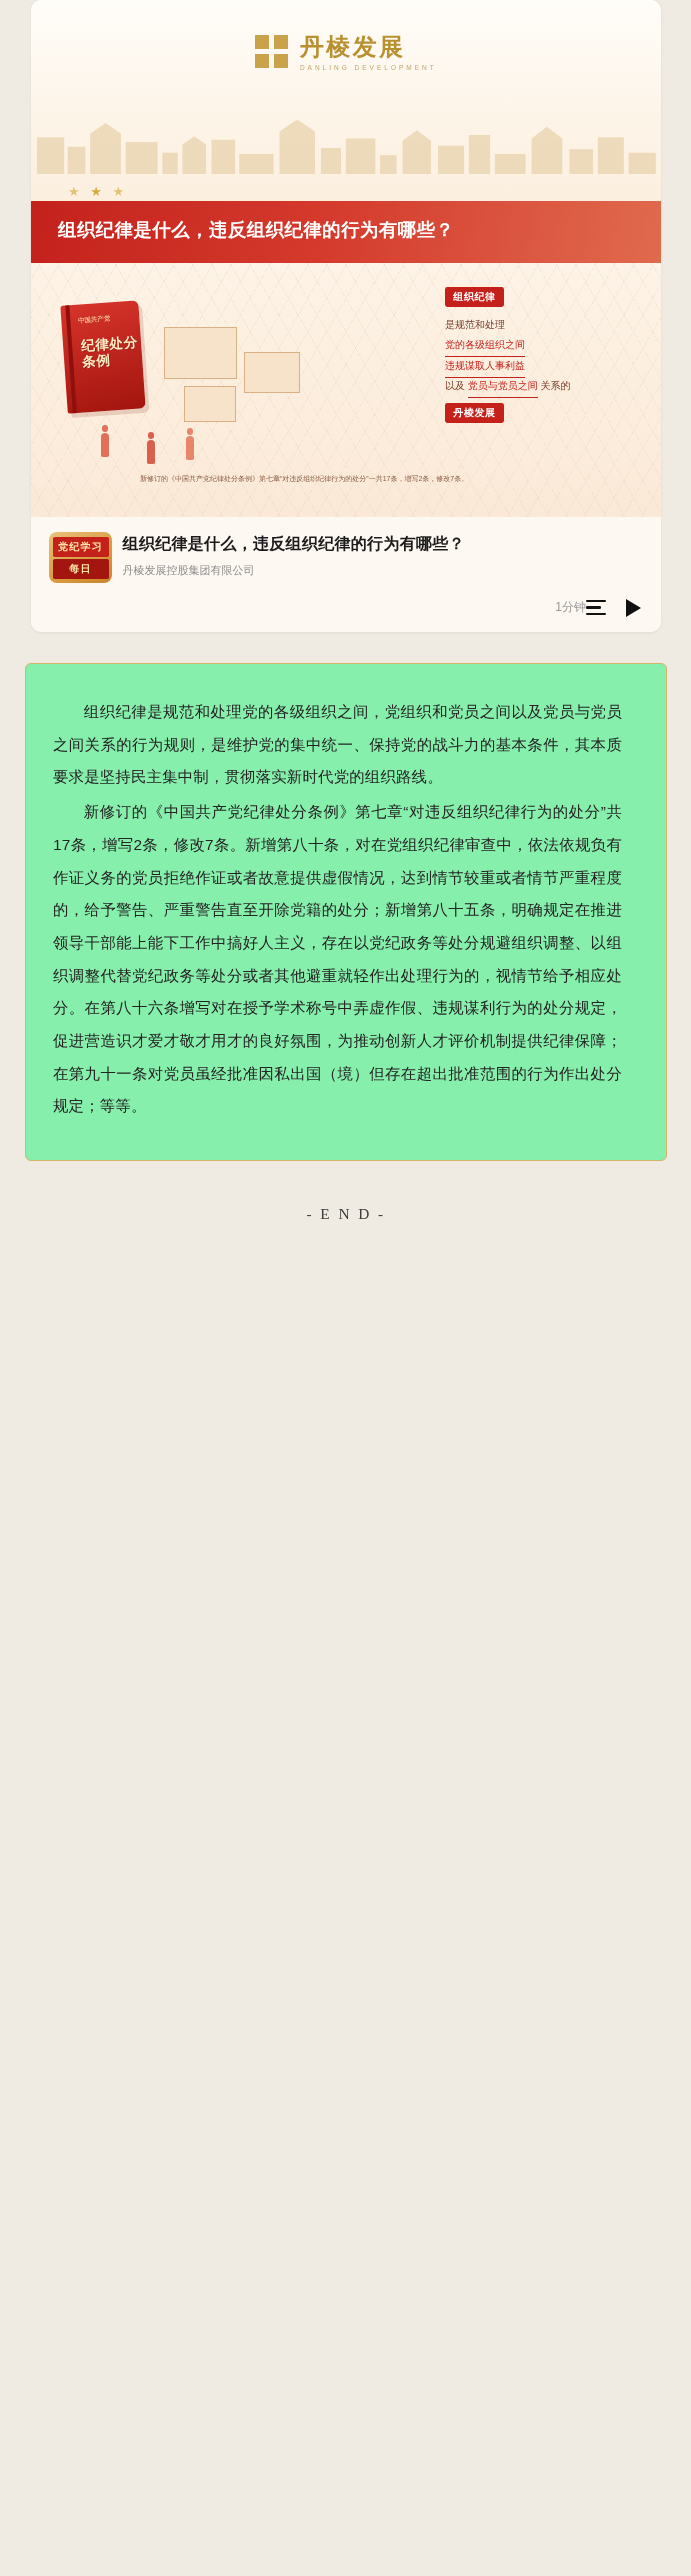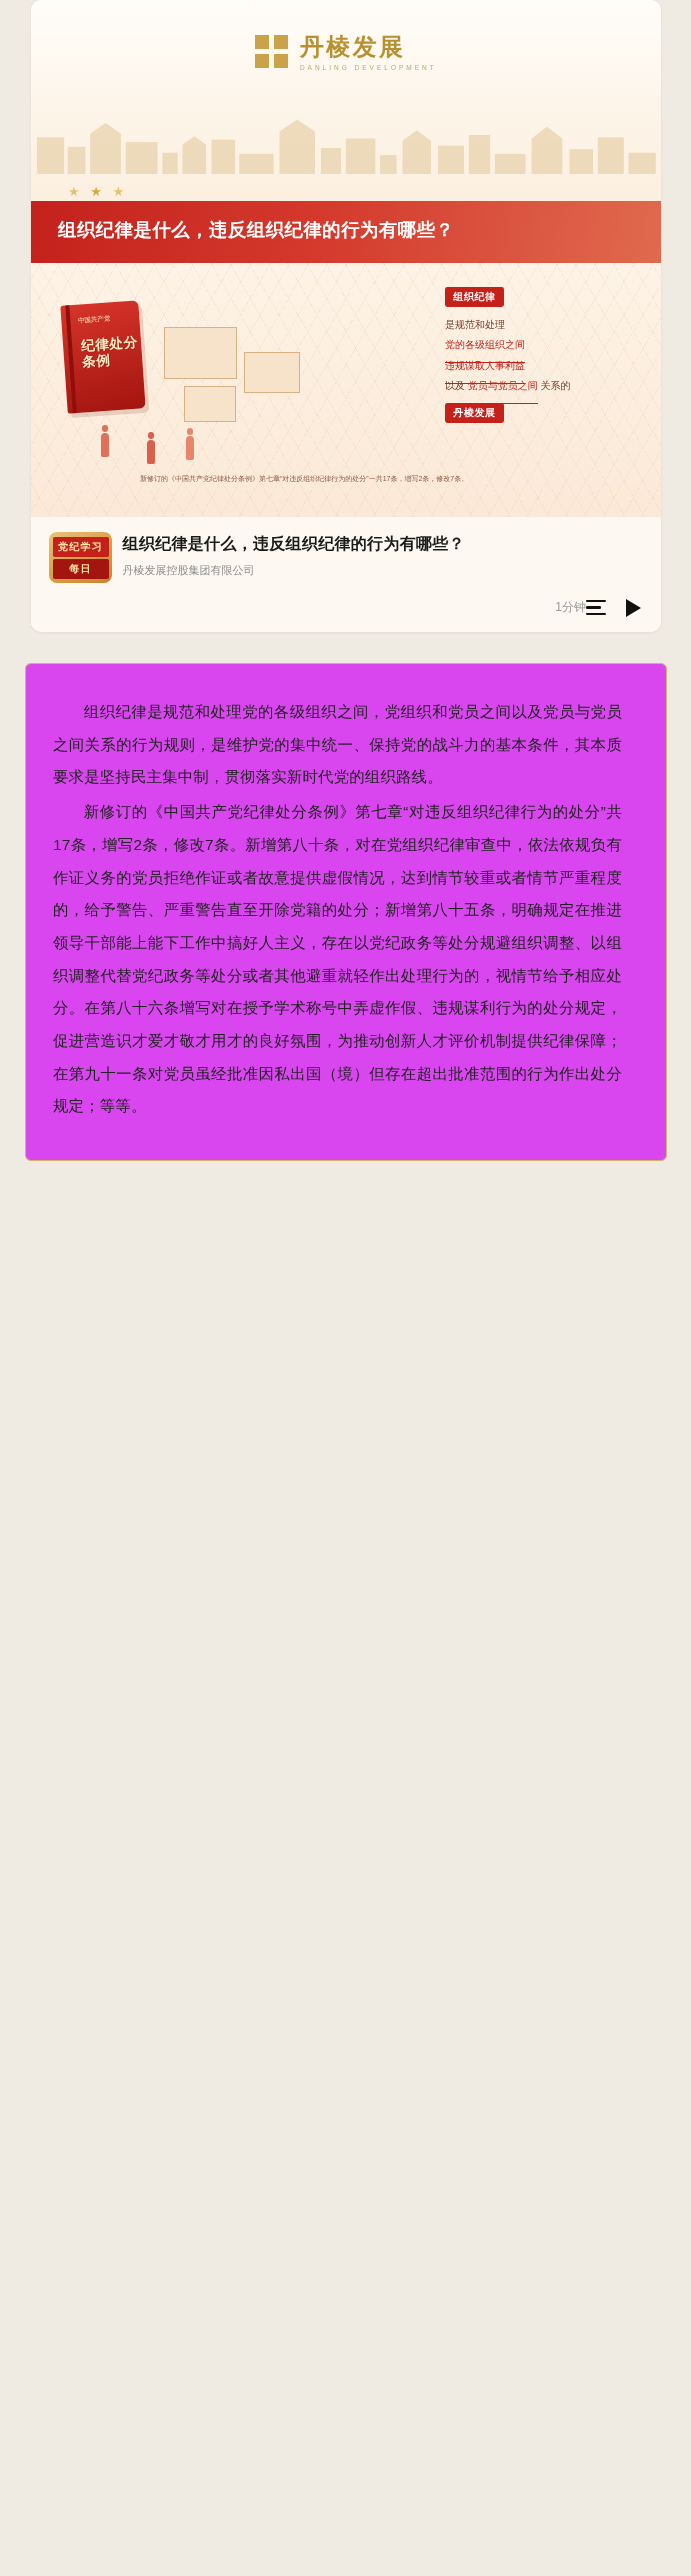--- a/index.html
+++ b/index.html
@@ -210,21 +210,21 @@
     letter-spacing: 0.6px;
   }
   .ill-line {
     color: #7a3b28;
     font-size: 10px;
     line-height: 2.05;
   }
   .ill-line .u {
     color: #c4211b;
     border-bottom: 0.6px solid #c4211b;
-    padding-bottom: 12px;
+    padding-bottom: 6px;
     text-align: center;
   }
   .ill-foot {
     position: absolute;
     left: 109px;
     right: 16.6px;
     bottom: 32px;
     color: #8a5a42;
     font-size: 7px;
     line-height: 1.75;
@@ -310,21 +310,21 @@
     width: 0; height: 0;
     border-left: 15.4px solid #111;
     border-top: 9.5px solid transparent;
     border-bottom: 9.5px solid transparent;
     cursor: pointer;
   }
 
   
   .article {
     margin: 31px 25px 0 25px;
-    background: #d946ef;
+    background: #86efac;
     border: 1.2px solid #d8b36a;
     border-radius: 6px;
     padding: 32px 44px 35px 27px;
     position: relative;
   }
   .article p {
     margin: 0 0 2.4px 0;
     font-size: 15.4px;
     line-height: 2.12;
     color: #232323;
@@ -455,15 +455,16 @@
         <div class="ic-play"></div>
       </div>
     </div>
   </div>
 
   <div class="article">
     <p>组织纪律是规范和处理党的各级组织之间，党组织和党员之间以及党员与党员之间关系的行为规则，是维护党的集中统一、保持党的战斗力的基本条件，其本质要求是坚持民主集中制，贯彻落实新时代党的组织路线。</p>
     <p>新修订的《中国共产党纪律处分条例》第七章“对违反组织纪律行为的处分”共17条，增写2条，修改7条。新增第八十条，对在党组织纪律审查中，依法依规负有作证义务的党员拒绝作证或者故意提供虚假情况，达到情节较重或者情节严重程度的，给予警告、严重警告直至开除党籍的处分；新增第八十五条，明确规定在推进领导干部能上能下工作中搞好人主义，存在以党纪政务等处分规避组织调整、以组织调整代替党纪政务等处分或者其他避重就轻作出处理行为的，视情节给予相应处分。在第八十六条增写对在授予学术称号中弄虚作假、违规谋利行为的处分规定，促进营造识才爱才敬才用才的良好氛围，为推动创新人才评价机制提供纪律保障；在第九十一条对党员虽经批准因私出国（境）但存在超出批准范围的行为作出处分规定；等等。</p>
   </div>
 
+  <div class="end-mark">- E N D -</div>
 
 </div>
 
 
 </body></html>

